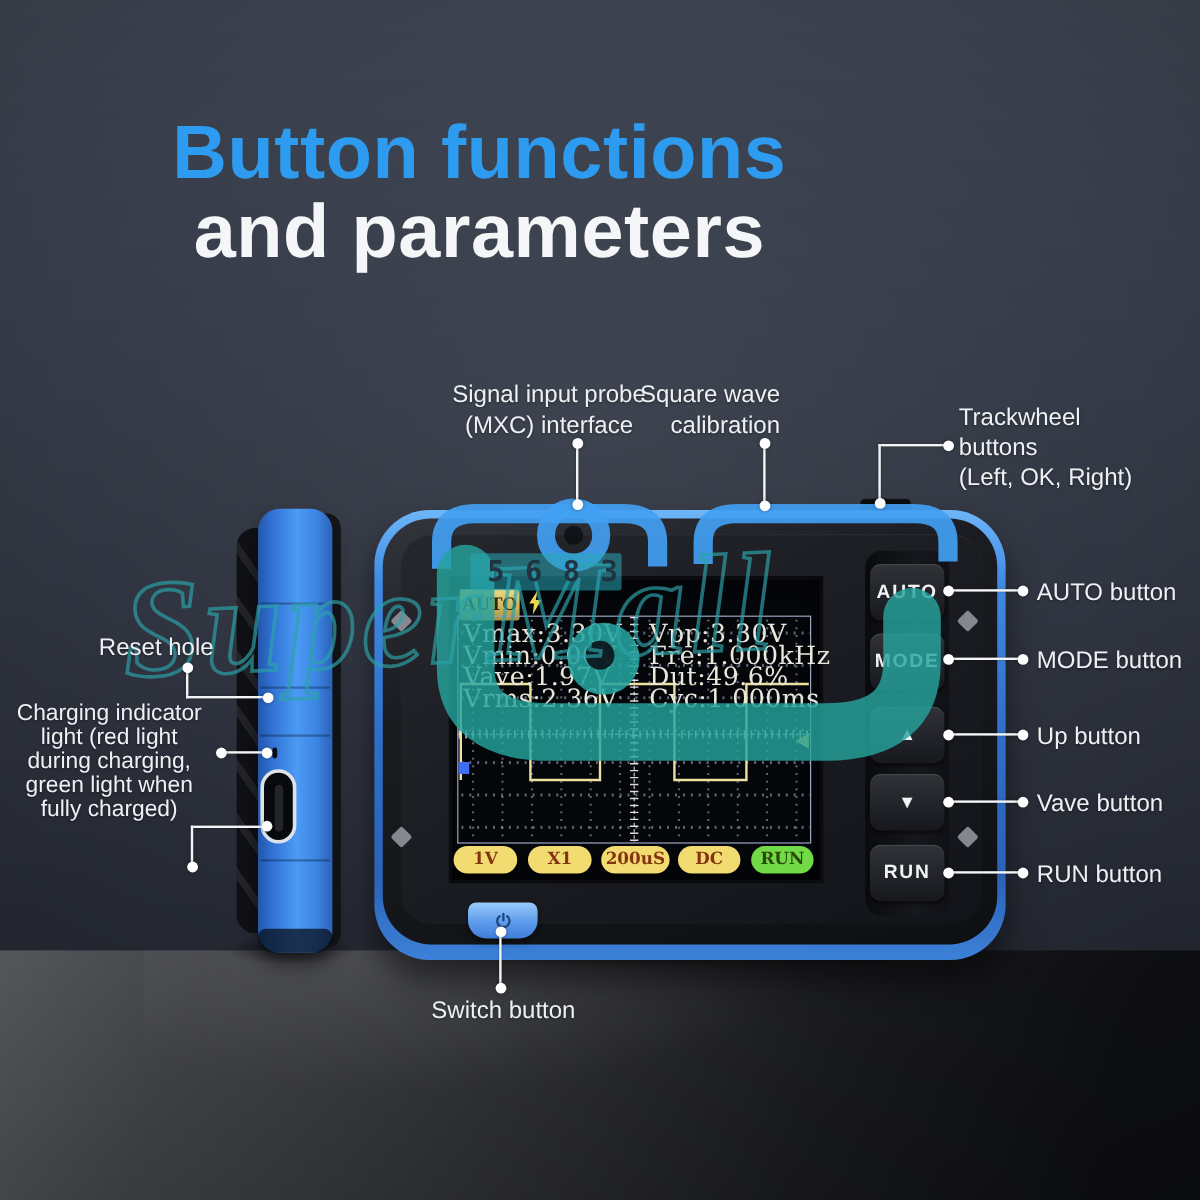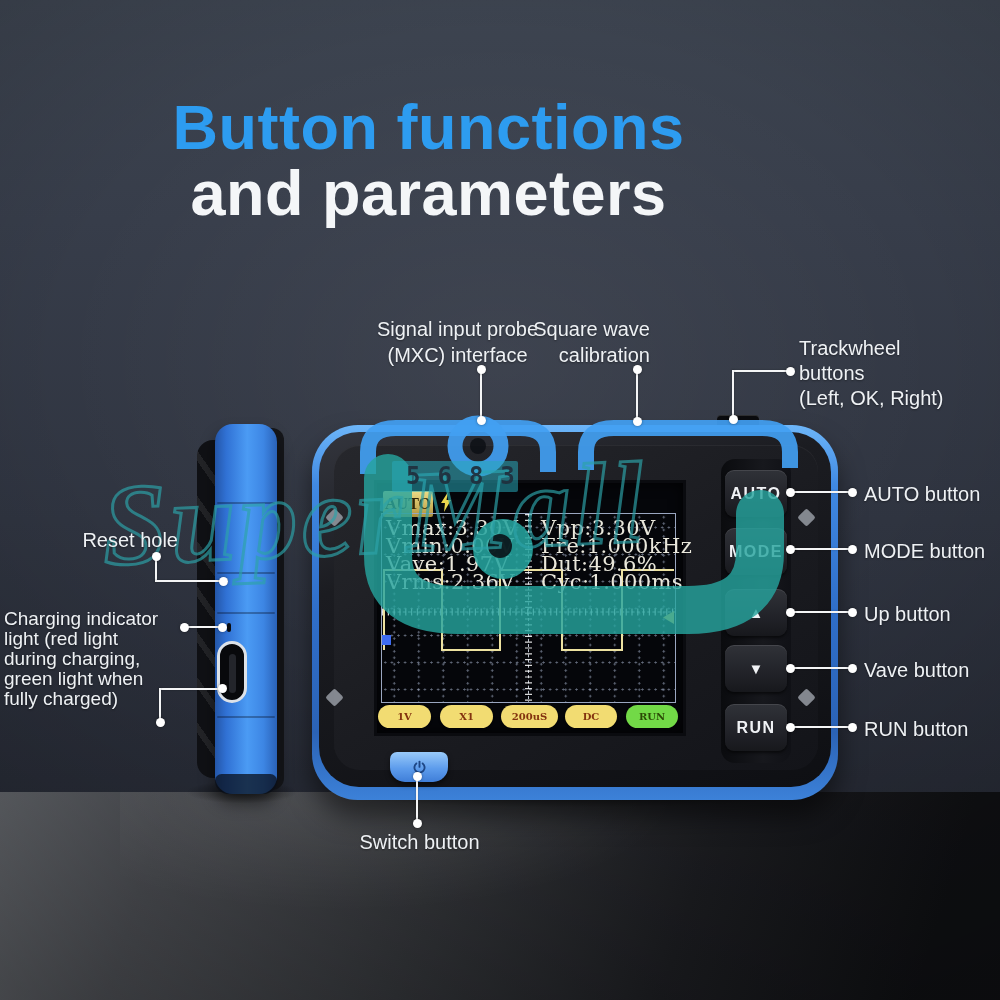--- a/index.html
+++ b/index.html
@@ -9,21 +9,21 @@
   .vignette{position:absolute;inset:0;pointer-events:none;
     background:radial-gradient(ellipse 980px 720px at 50% 36%,rgba(255,255,255,0.05) 0%,rgba(0,0,0,0) 45%,rgba(0,0,0,0.25) 100%);}
   .floor{position:absolute;left:0;top:792px;width:1000px;height:208px;
     background:linear-gradient(107deg,#63666b 0%,#4b4d52 16%,#333539 42%,#1c1d21 68%,#0f1013 92%);}
   .floor-glow{position:absolute;left:120px;top:792px;width:560px;height:120px;pointer-events:none;
     background:radial-gradient(ellipse at 40% 0%,rgba(255,255,255,0.10),rgba(255,255,255,0) 70%);}
   .shadow{position:absolute;background:radial-gradient(ellipse at center,rgba(0,0,0,0.55) 0%,rgba(0,0,0,0) 68%);}
 
   
   .title{position:absolute;top:94px;left:0;width:799px;text-align:center;font-weight:bold;
-    font-size:63px;line-height:66px;letter-spacing:0.5px;padding-left:29px;}
+    font-size:63px;line-height:66px;letter-spacing:0.5px;}
   .title .t1{color:#2d9cf0;display:block;}
   .title .t2{color:#f4f6f8;display:block;}
 
   
   .front{position:absolute;left:312px;top:425px;width:526px;height:375px;}
   .frame{position:absolute;inset:0;border-radius:46px;
     background:linear-gradient(180deg,#6db6f9 0%,#4089e2 16%,#2f6ec9 50%,#2b63b6 82%,#3c81d8 100%);
     box-shadow:0 16px 26px rgba(0,0,0,0.5);}
   .body1{position:absolute;left:7px;top:7px;right:7px;bottom:13px;border-radius:40px;
     background:linear-gradient(163deg,#33353d 0%,#1b1c21 32%,#0e0f13 100%);}
@@ -45,21 +45,21 @@
   .grid{position:absolute;left:4px;top:30px;width:295px;height:190px;border:1px solid #9aa6c0;box-sizing:border-box;
     background-image:
       radial-gradient(circle,rgba(175,188,214,0.55) 0.9px,transparent 1.15px),
       radial-gradient(circle,rgba(175,188,214,0.55) 0.9px,transparent 1.15px);
     background-size:24.5px 6.4px,6.6px 27px;}
   .gridsvg{position:absolute;left:0;top:0;}
   .meas{position:absolute;top:36px;font-family:"DejaVu Serif",serif;font-size:21px;line-height:18px;
     color:#e9e7db;letter-spacing:0.4px;white-space:nowrap;}
   .meas.l{left:9px;} .meas.r{left:164px;}
   .pill{position:absolute;top:222px;height:23px;border-radius:12px;background:#f2dc72;
-    color:#83330f;font-family:"DejaVu Serif",serif;font-weight:bold;font-size:10px;
+    color:#83330f;font-family:"DejaVu Serif",serif;font-weight:bold;font-size:14px;
     text-align:center;line-height:23px;box-shadow:0 1px 2px rgba(0,0,0,0.6);}
   .pill.green{background:#72d947;color:#2c4a06;}
 
   
   .strip{position:absolute;left:409px;top:34px;width:70px;height:304px;border-radius:14px;
     background:linear-gradient(90deg,#0a0b0e 0%,#17181d 60%,#101116 100%);}
   .cell{position:absolute;left:413px;width:62px;height:47px;border-radius:9px;
     background:linear-gradient(180deg,#303238 0%,#202127 65%,#17181c 100%);
     box-shadow:inset 0 1px 0 rgba(255,255,255,0.10),0 2px 3px rgba(0,0,0,0.55);
     color:#f0f2f5;font-weight:bold;font-size:16px;letter-spacing:1.5px;
@@ -271,21 +271,21 @@
     <div>(Left, OK, Right)</div>
   </div>
 
   <div class="lbl" style="left:864px;top:481px;">AUTO button</div>
   <div class="lbl" style="left:864px;top:538px;">MODE button</div>
   <div class="lbl" style="left:864px;top:601px;">Up button</div>
   <div class="lbl" style="left:864px;top:657px;">Vave button</div>
   <div class="lbl" style="left:864px;top:716px;">RUN button</div>
 
   <div class="lbl" style="left:38px;top:527px;width:140px;text-align:right;">Reset hole</div>
-  <div class="lbl small-lh" style="left:4px;top:585px;width:174px;text-align:left;margin-top:24px;">
+  <div class="lbl small-lh" style="left:4px;top:585px;width:174px;text-align:center;">
     <div>Charging indicator</div>
     <div>light (red light</div>
     <div>during charging,</div>
     <div>green light when</div>
     <div>fully charged)</div>
   </div>
   <div class="lbl" style="left:352px;top:829px;width:135px;text-align:center;">Switch button</div>
 
 </div>
 

